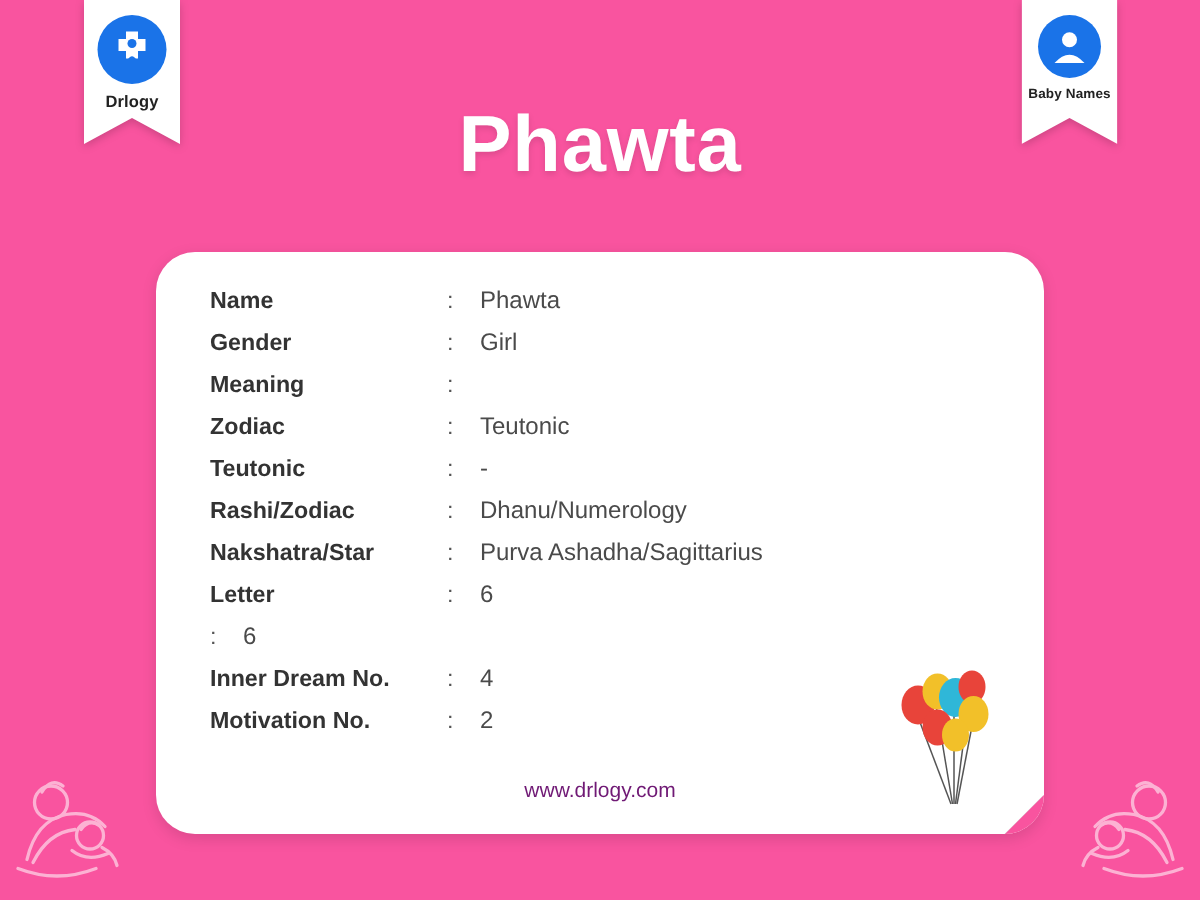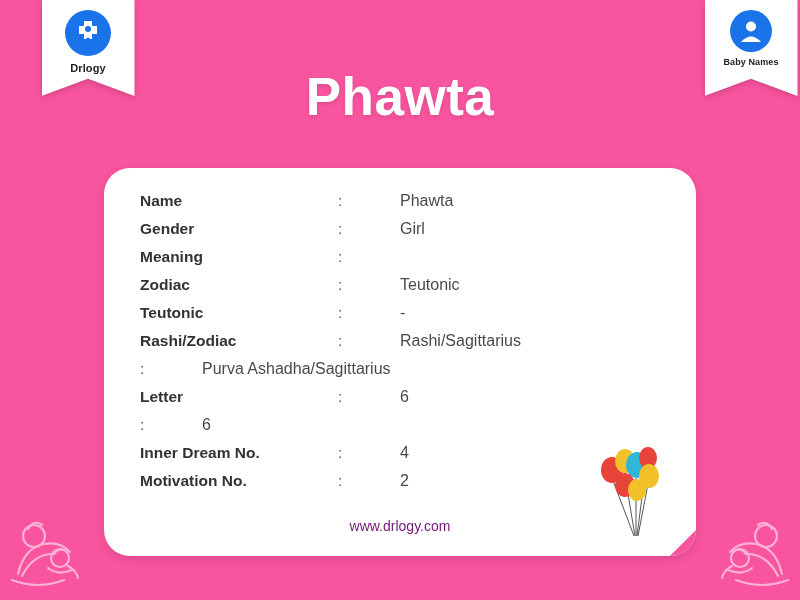--- a/index.html
+++ b/index.html
@@ -18,31 +18,31 @@
   .badge {
     position: absolute;
     top: 0;
     width: 78px;
     display: flex;
     flex-direction: column;
     align-items: center;
     filter: drop-shadow(0 2px 3px rgba(0,0,0,0.18));
   }
   .badge-inner {
-    width: 93px;
+    width: 64px;
     background: #ffffff;
     padding: 8px 4px 10px 4px;
     display: flex;
     flex-direction: column;
     align-items: center;
     clip-path: polygon(0 0, 100% 0, 100% 100%, 50% 82%, 0 100%);
     min-height: 96px;
   }
   .badge-left { left: 49px; }
-  .badge-right { left: 712px; }
+  .badge-right { left: 674px; }
 
   .badge-circle {
     width: 46px; height: 46px;
     border-radius: 50%;
     background: #1a73e8;
     display: flex; align-items: center; justify-content: center;
     margin-top: 2px;
   }
   .badge-circle.small { width: 42px; height: 42px; }
   .badge-label {
@@ -83,21 +83,20 @@
   }
   .rows {
     position: absolute;
     left: 36px;
     top: 24px;
   }
   .row {
     display: flex;
     align-items: baseline;
     height: 28px;
-    gap: 40px;
   }
   .row .label {
     width: 158px;
     font-size: 15.5px;
     font-weight: bold;
     color: #333333;
   }
   .row .colon {
     width: 22px;
     font-size: 15.5px;
@@ -201,24 +200,25 @@
 
     <div class="row">
       <span class="label">Teutonic</span>
       <span class="colon">:</span>
       <span class="value">-</span>
     </div>
 
     <div class="row">
       <span class="label">Rashi/Zodiac</span>
       <span class="colon">:</span>
-      <span class="value">Rashi/Sagittarius</span>
-    </div>
-
-    <div class="row">
+      <span class="value">Dhanu/Numerology</span>
+    </div>
+
+    <div class="row">
+      <span class="label">Nakshatra/Star</span>
       <span class="colon">:</span>
       <span class="value">Purva Ashadha/Sagittarius</span>
     </div>
 
     <div class="row">
       <span class="label">Letter</span>
       <span class="colon">:</span>
       <span class="value">6</span>
     </div>
 

